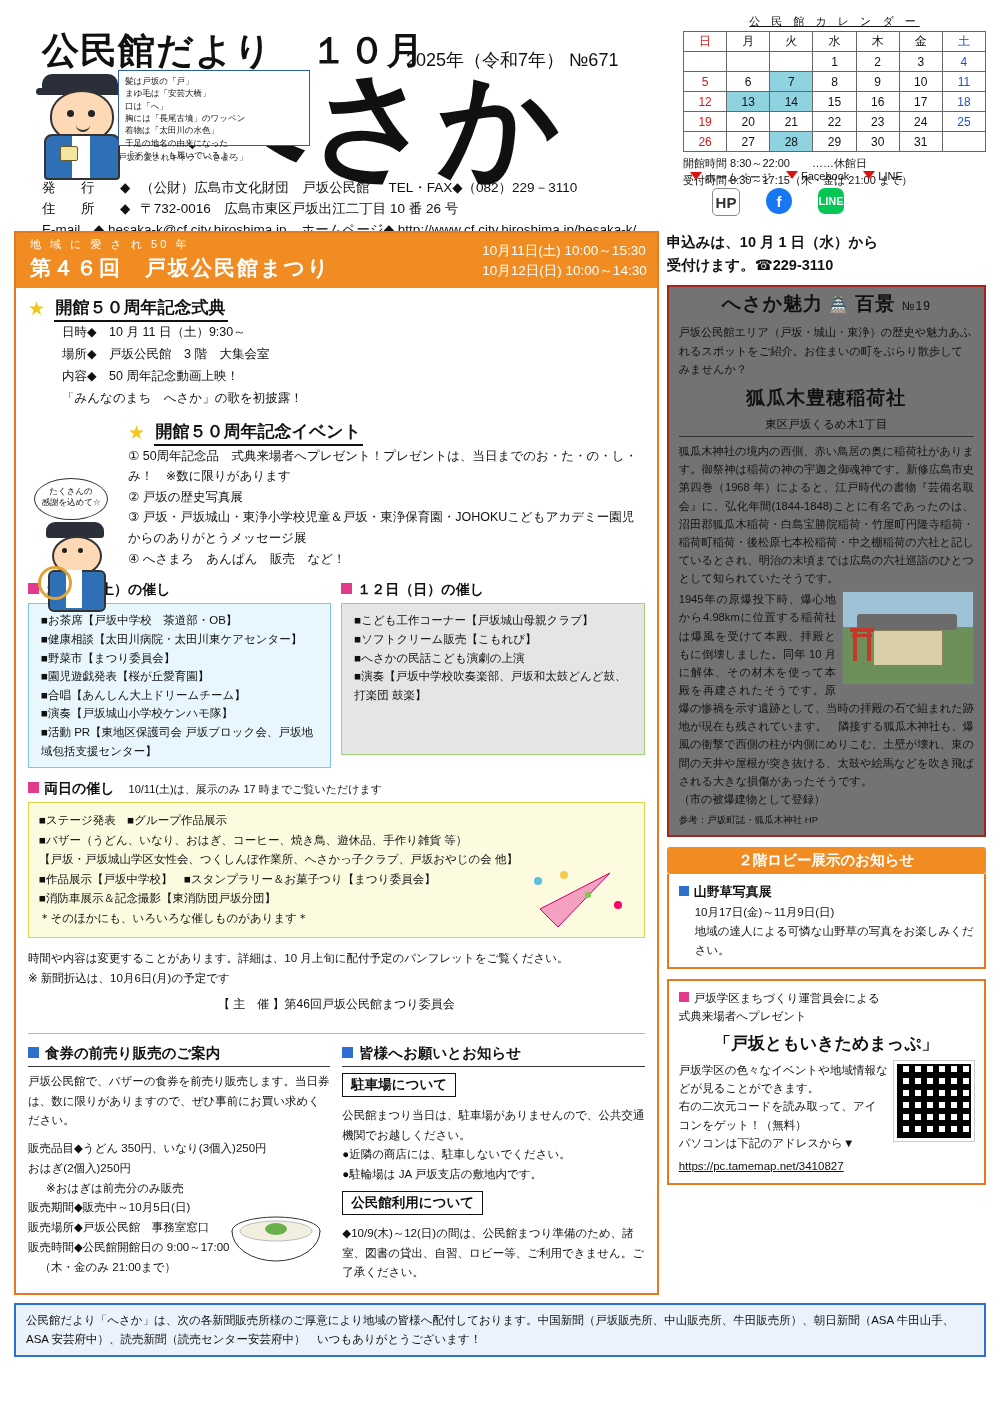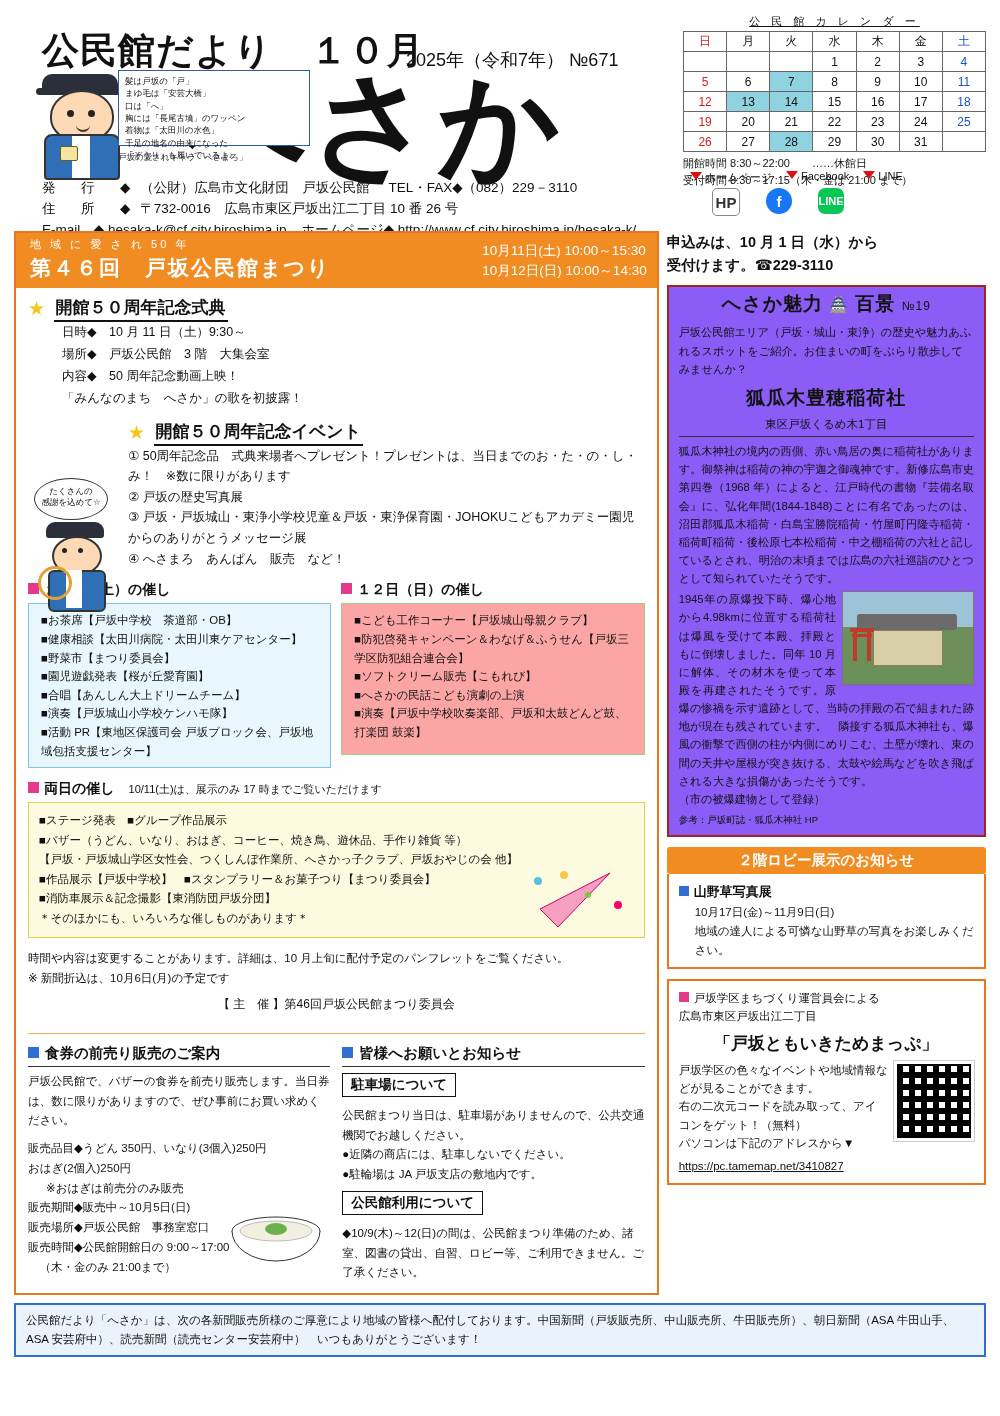--- a/index.html
+++ b/index.html
@@ -95,21 +95,21 @@
     position:absolute;left:6px;top:-28px;width:74px;height:42px;border:1px solid #333;border-radius:50%;
     font-size:8.5px;text-align:center;line-height:1.35;padding-top:7px;box-sizing:border-box;background:#fff;
   }
 
   .two-col{display:flex;gap:10px;margin-top:12px;}
   .ev-box{flex:1;}
   .ev-title{font-size:14px;font-weight:bold;margin-bottom:4px;}
   .ev-title .sqm{display:inline-block;width:11px;height:11px;background:#e23b8c;margin-right:5px;}
   .ev-body{border:1px solid #9bd3ea;padding:7px 12px;font-size:11.5px;line-height:1.62;box-sizing:border-box;min-height:152px;}
   .ev-body.blue{background:#e8f6fd;border-color:#7fc4e4;}
-  .ev-body.green{background:#fca5a5;border-color:#9ed07c;}
+  .ev-body.green{background:#e5e5e5;border-color:#9ed07c;}
 
   .both{margin-top:12px;}
   .both-head{font-size:14px;font-weight:bold;}
   .both-head .sqm{display:inline-block;width:11px;height:11px;background:#e23b8c;margin-right:5px;}
   .both-head .note{font-size:11px;font-weight:normal;margin-left:10px;}
   .both-body{border:1px solid #e0d24a;background:#fcfbe0;padding:8px 10px;font-size:11.5px;line-height:1.7;margin-top:4px;position:relative;}
 
   .notes{margin-top:10px;font-size:11.5px;line-height:1.75;}
   .host{text-align:center;font-size:12px;margin-top:8px;}
 
@@ -119,21 +119,21 @@
   .lw-h .sqb{display:inline-block;width:11px;height:11px;background:#2e6fd0;margin-right:6px;}
   .lw-b{font-size:11.5px;line-height:1.72;margin-top:5px;}
   .boxh{border:1.5px solid #111;display:inline-block;padding:2px 8px;font-size:13.5px;font-weight:bold;margin:6px 0 4px;}
   .noodle{position:absolute;right:6px;bottom:4px;}
 
   
   .apply{font-size:14.5px;line-height:1.6;font-weight:bold;}
   .point{font-size:10.5px;margin-top:4px;display:flex;align-items:center;gap:4px;}
   .pt-ic{width:22px;height:22px;border:1px solid #e08;color:#e0408a;border-radius:3px;font-size:7px;line-height:1.05;text-align:center;padding-top:2px;box-sizing:border-box;}
 
-  .r-box{border:2px solid #a3241f;margin-top:8px;padding:0;background:#8b5cf6;}
+  .r-box{border:2px solid #a3241f;margin-top:8px;padding:0;background:#737373;}
   .r-title{font-size:19px;font-weight:bold;text-align:center;padding:4px 0 2px;letter-spacing:1px;}
   .r-title .no{font-size:12px;font-weight:normal;}
   .r-inner{padding:4px 10px 8px;font-size:11.2px;line-height:1.62;}
   .shrine{font-size:19px;font-weight:bold;text-align:center;margin:5px 0 1px;letter-spacing:1px;}
   .shrine-sub{text-align:center;font-size:11.5px;border-bottom:1px solid #333;padding-bottom:3px;margin-bottom:5px;}
   .ref{font-size:9.5px;margin-top:4px;}
   .photo{width:130px;height:92px;background:linear-gradient(#9ec3d6 0 38%,#6d8f5a 38% 100%);border:1px solid #777;float:right;margin:4px 0 0 6px;position:relative;}
   .photo .roof{position:absolute;left:14px;top:22px;width:100px;height:16px;background:#6b6b6b;border-radius:3px;}
   .photo .wall{position:absolute;left:30px;top:38px;width:68px;height:34px;background:#d8cfa8;border:1px solid #8a7f5c;}
   .photo .tori{position:absolute;left:6px;top:30px;width:26px;height:40px;}
@@ -351,21 +351,20 @@
               <div>■園児遊戯発表【桜が丘愛育園】</div>
               <div>■合唱【あんしん大上ドリームチーム】</div>
               <div>■演奏【戸坂城山小学校ケンハモ隊】</div>
               <div>■活動 PR【東地区保護司会  戸坂ブロック会、戸坂地域包括支援センター】</div>
             </div>
           </div>
           <div class="ev-box">
             <div class="ev-title"><span class="sqm"></span><span>１２日（日）の催し</span></div>
             <div class="ev-body green">
               <div>■こども工作コーナー【戸坂城山母親クラブ】</div>
-              <div>■防犯啓発キャンペーン＆わなげ＆ふうせん【戸坂三学区防犯組合連合会】</div>
               <div>■ソフトクリーム販売【こもれび】</div>
               <div>■へさかの民話こども演劇の上演</div>
               <div>■演奏【戸坂中学校吹奏楽部、戸坂和太鼓どんど鼓、打楽団 鼓楽】</div>
             </div>
           </div>
         </div>
 
         <div class="both">
           <div class="both-head">
             <span class="sqm"></span><span>両日の催し</span>
@@ -461,21 +460,21 @@
 
       <div class="r-head2">２階ロビー展示のお知らせ</div>
       <div class="r-box2">
         <div style="font-size:13px;font-weight:bold;"><span class="sqb"></span><span>山野草写真展</span></div>
         <div style="margin-left:16px;">10月17日(金)～11月9日(日)</div>
         <div style="margin-left:16px;">地域の達人による可憐な山野草の写真をお楽しみください。</div>
       </div>
 
       <div class="r-box3">
         <div style="white-space:pre-line;"><span class="sqp"></span><span>戸坂学区まちづくり運営員会による
-広島市東区戸坂出江二丁目</span></div>
+式典来場者へプレゼント</span></div>
         <span class="bigq">「戸坂ともいきためまっぷ」</span>
         <div class="qr"></div>
         <div>戸坂学区の色々なイベントや地域情報などが見ることができます。</div>
         <div>右の二次元コードを読み取って、アイコンをゲット！（無料）</div>
         <div>パソコンは下記のアドレスから▼</div>
         <a class="url">https://pc.tamemap.net/3410827</a>
       </div>
     </div>
   </div>
 

